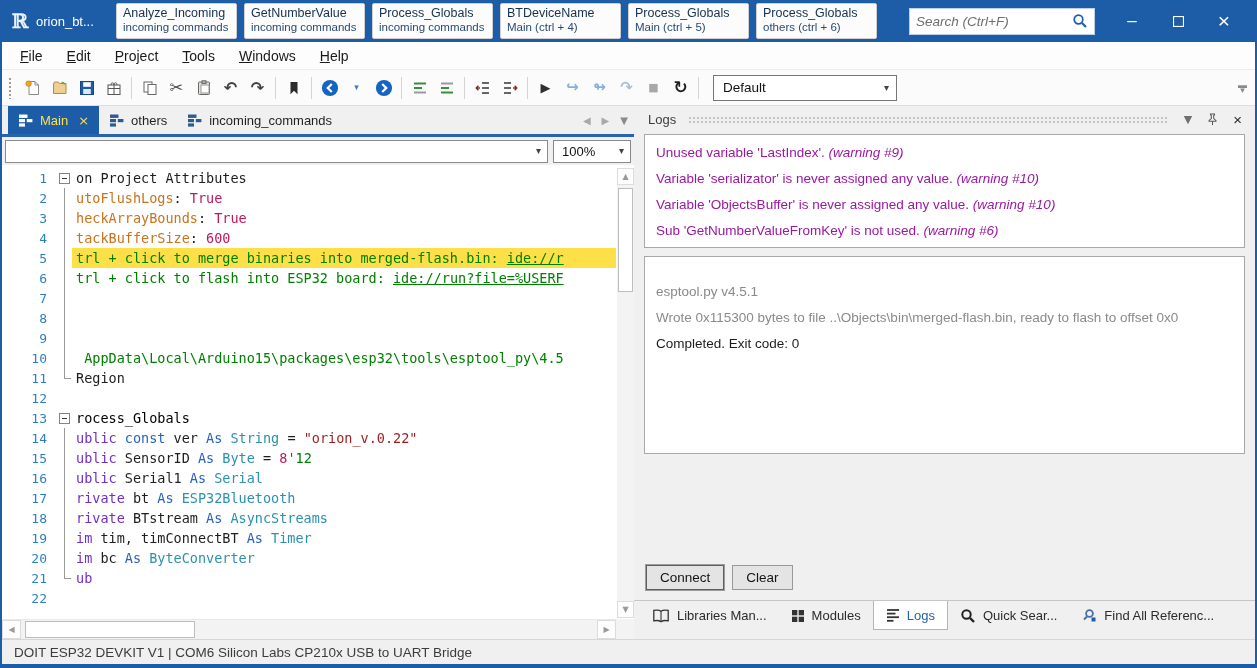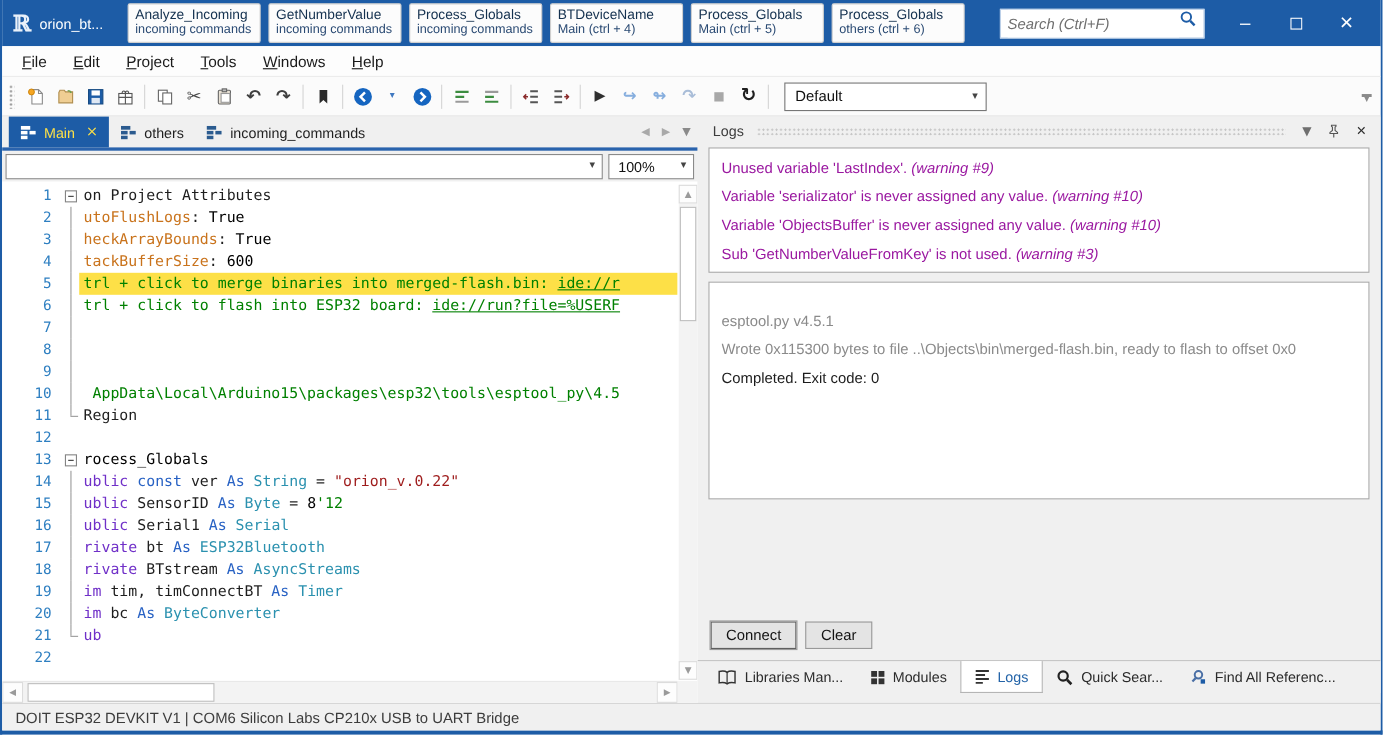--- a/index.html
+++ b/index.html
@@ -9,21 +9,21 @@
     border-left:2px solid #1d5ca6; border-right:2px solid #1d5ca6; border-bottom:4px solid #1d5ca6; background:#fff; }
 
   
   .titlebar { height:42px; background:#1d5ca6; display:flex; align-items:center; padding:0 8px 0 6px; flex:0 0 auto; }
   .app-icon { color:#eaf1fa; font-size:20px; font-weight:bold; width:24px; text-align:center; font-family:"DejaVu Serif",serif; }
   .win-title { color:#fff; font-size:13px; margin-left:4px; width:74px; white-space:nowrap; overflow:hidden; }
   .tt-tabs { display:flex; gap:7px; margin-left:6px; }
   .tt-tab { width:121px; height:36px; background:#fcfcfc; border:1px solid #cfcfcf; border-radius:2px; padding:2px 6px; overflow:hidden; cursor:default; }
   .tt-title { font-size:12.5px; color:#14314f; white-space:nowrap; }
   .tt-sub { font-size:11.5px; color:#2a4a73; white-space:nowrap; margin-top:1px; }
-  .search-box { margin-left:14px; width:186px; height:27px; background:#fff; border:1px solid #bcd0e8; display:flex; padding:0 6px; }
+  .search-box { margin-left:14px; width:186px; height:27px; background:#fff; border:1px solid #bcd0e8; display:flex; align-items:center; padding:0 6px; }
   .search-input { border:none; outline:none; flex:1; font-size:13.5px; font-family:"Liberation Sans",sans-serif; min-width:0; }
   .search-input::placeholder { font-style:italic; color:#6e6e6e; }
   .win-controls { margin-left:auto; display:flex; align-items:center; gap:0; }
   .wbtn { width:46px; height:30px; display:flex; align-items:center; justify-content:center; color:#fff; font-size:17px; }
 
   
   .menubar { height:28px; background:#fdfdfd; display:flex; align-items:center; gap:0; padding-left:6px; border-bottom:1px solid #ececec; flex:0 0 auto; }
   .menu-item { font-size:14px; color:#1a1a1a; padding:4px 12px; }
   .menu-item u { text-decoration:underline; }
 
@@ -64,21 +64,21 @@
   .fold { flex:0 0 14px; width:14px; height:20px; position:relative; }
   .fold .rail { position:absolute; left:6px; top:0; bottom:0; width:1px; background:#9a9a9a; }
   .fold .railtop { position:absolute; left:6px; top:0; height:10px; width:1px; background:#9a9a9a; }
   .fold .elbow { position:absolute; left:6px; top:10px; width:7px; height:1px; background:#9a9a9a; }
   .fold .fbox { position:absolute; left:1px; top:5px; width:11px; height:11px; background:#fff; border:1px solid #848484; }
   .fold .fbox::after { content:""; position:absolute; left:2px; right:2px; top:4px; height:1px; background:#3a3a3a; }
   .ctext { flex:1; font-size:13.5px; padding-left:4px; height:20px; line-height:20px; }
   .cline.hl .ctext { background:#fde047; }
   .c-plain { color:#1e1e1e; } .c-bold { color:#000; font-weight:normal; }
   .c-attr { color:#c9731c; } .c-kw { color:#7030c8; } .c-kw2 { color:#2862c4; }
-  .c-type { color:#2b91af; } .c-str { color:#9e1c1c; } .c-num { color:#000000; }
+  .c-type { color:#2b91af; } .c-str { color:#9e1c1c; } .c-num { color:#be185d; }
   .c-cm { color:#008000; } .c-link { color:#008000; text-decoration:underline; }
 
   
   .vscroll { position:absolute; top:3px; right:0; width:17px; bottom:21px; background:#f3f3f3; }
   .sbtn { height:17px; width:100%; background:#fdfdfd; border:1px solid #dcdcdc; color:#9a9a9a; font-size:8px; display:flex; align-items:center; justify-content:center; }
   .sbtn.h { width:19px; height:100%; }
   .vthumb { position:absolute; left:1px; right:1px; top:20px; height:104px; background:#fff; border:1px solid #bdbdbd; }
   .vbottom { position:absolute; bottom:0; left:0; right:0; }
   .hscroll { position:absolute; left:0; right:18px; bottom:0; height:20px; background:#f3f3f3; border-top:1px solid #e8e8e8; display:flex; }
   .hthumb { position:absolute; left:23px; top:1px; bottom:1px; width:170px; background:#fff; border:1px solid #bdbdbd; }
@@ -430,21 +430,21 @@
               <path d="M4.8 1.5h4.4v1l-.9.8v3.2l2.4 2v1H3.3v-1l2.4-2V3.3l-.9-.8z" fill="none" stroke="#555" stroke-width="1.1"></path>
               <line x1="7" y1="9.5" x2="7" y2="13.5" stroke="#555" stroke-width="1.1"></line>
             </svg>
           </span>
         <span class="lp-hicon close">×</span>
       </div>
       <div class="warnbox" id="warn-box">
           <div class="warnline"><span>Unused variable 'LastIndex'. </span><span class="wtag">(warning #9)</span></div>
           <div class="warnline"><span>Variable 'serializator' is never assigned any value. </span><span class="wtag">(warning #10)</span></div>
           <div class="warnline"><span>Variable 'ObjectsBuffer' is never assigned any value. </span><span class="wtag">(warning #10)</span></div>
-          <div class="warnline"><span>Sub 'GetNumberValueFromKey' is not used. </span><span class="wtag">(warning #3)</span></div>
+          <div class="warnline"><span>Sub 'GetNumberValueFromKey' is not used. </span><span class="wtag">(warning #6)</span></div>
         </div>
       <div class="outbox" id="out-box">
           <div class="outline">esptool.py v4.5.1</div>
           <div class="outline">Wrote 0x115300 bytes to file ..\Objects\bin\merged-flash.bin, ready to flash to offset 0x0</div>
           <div class="outline final">Completed. Exit code: 0</div>
         </div>
       <div class="btnrow" id="btn-row">
           <button class="btn default">Connect</button>
           <button class="btn">Clear</button>
         </div>

